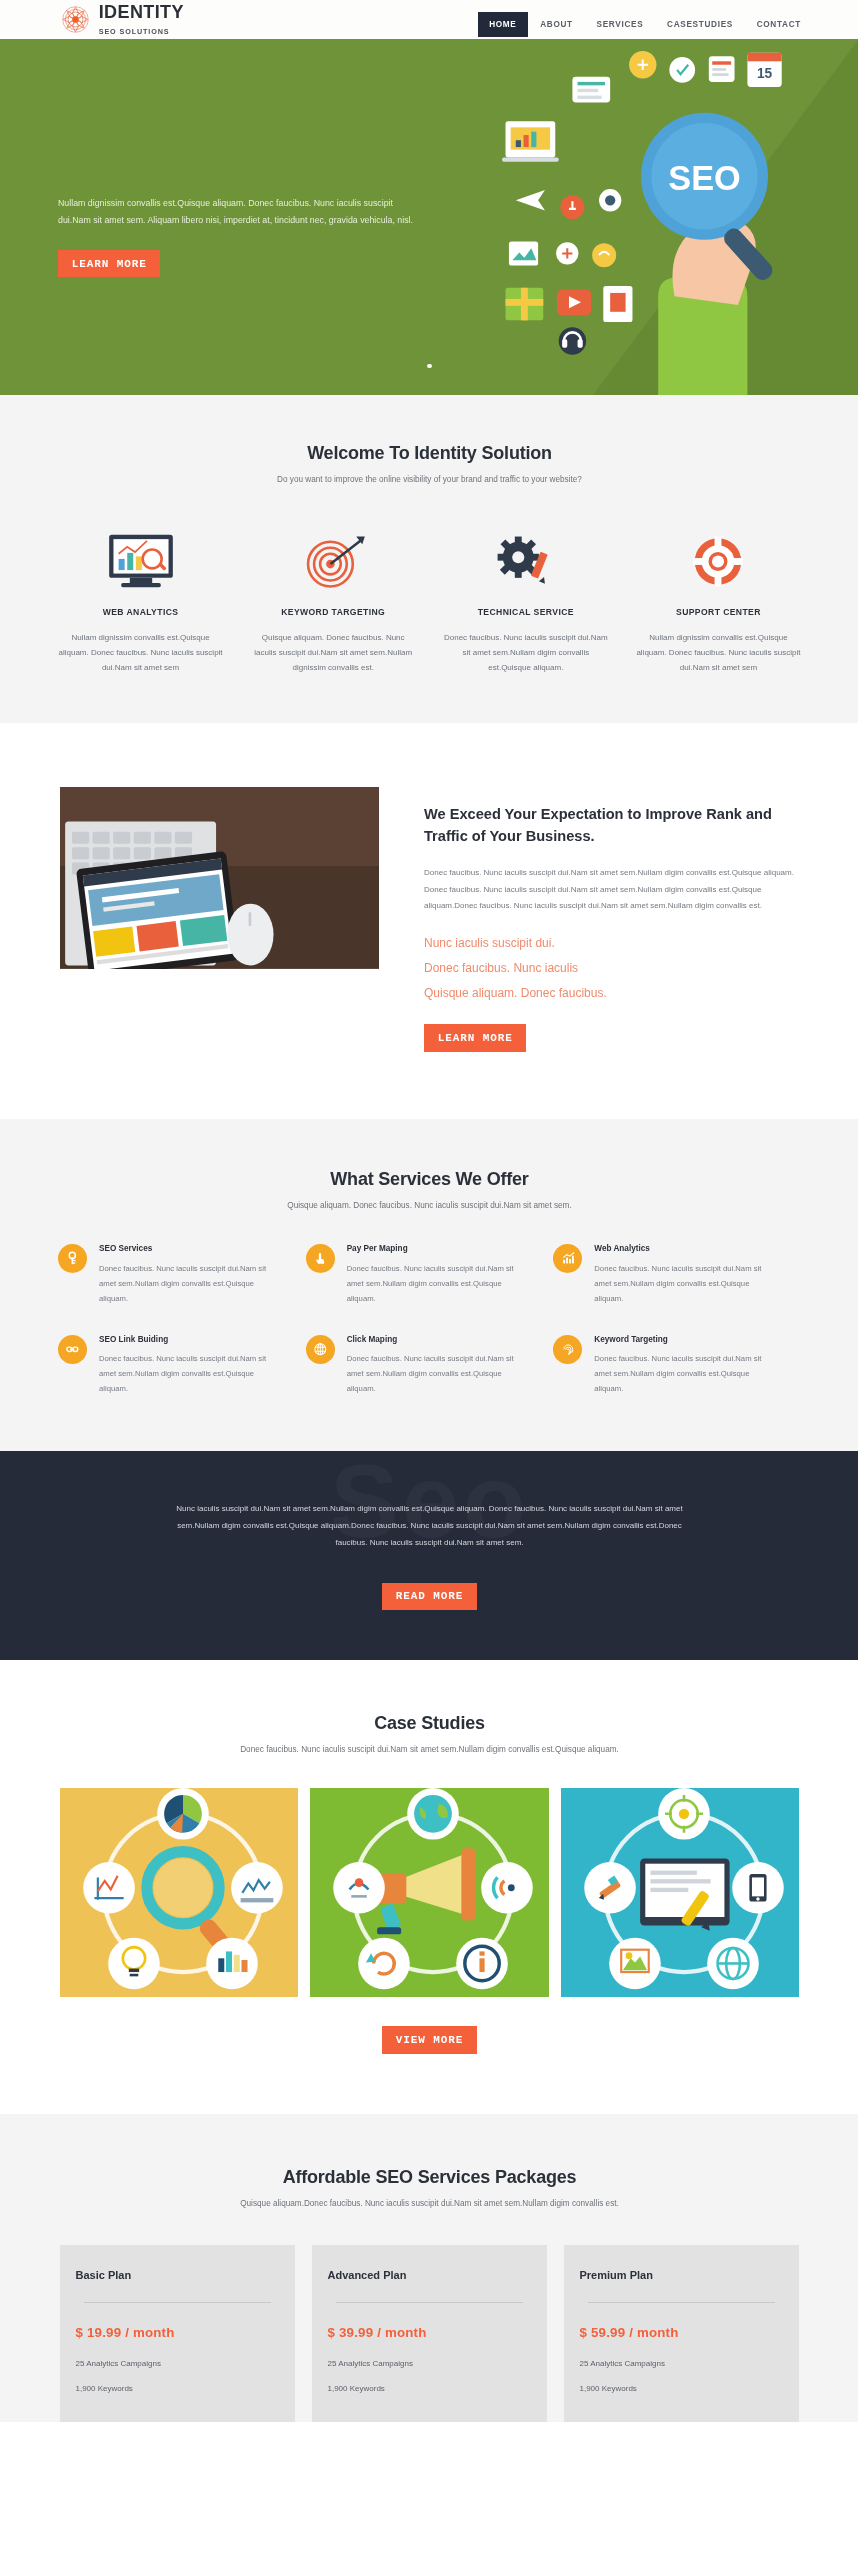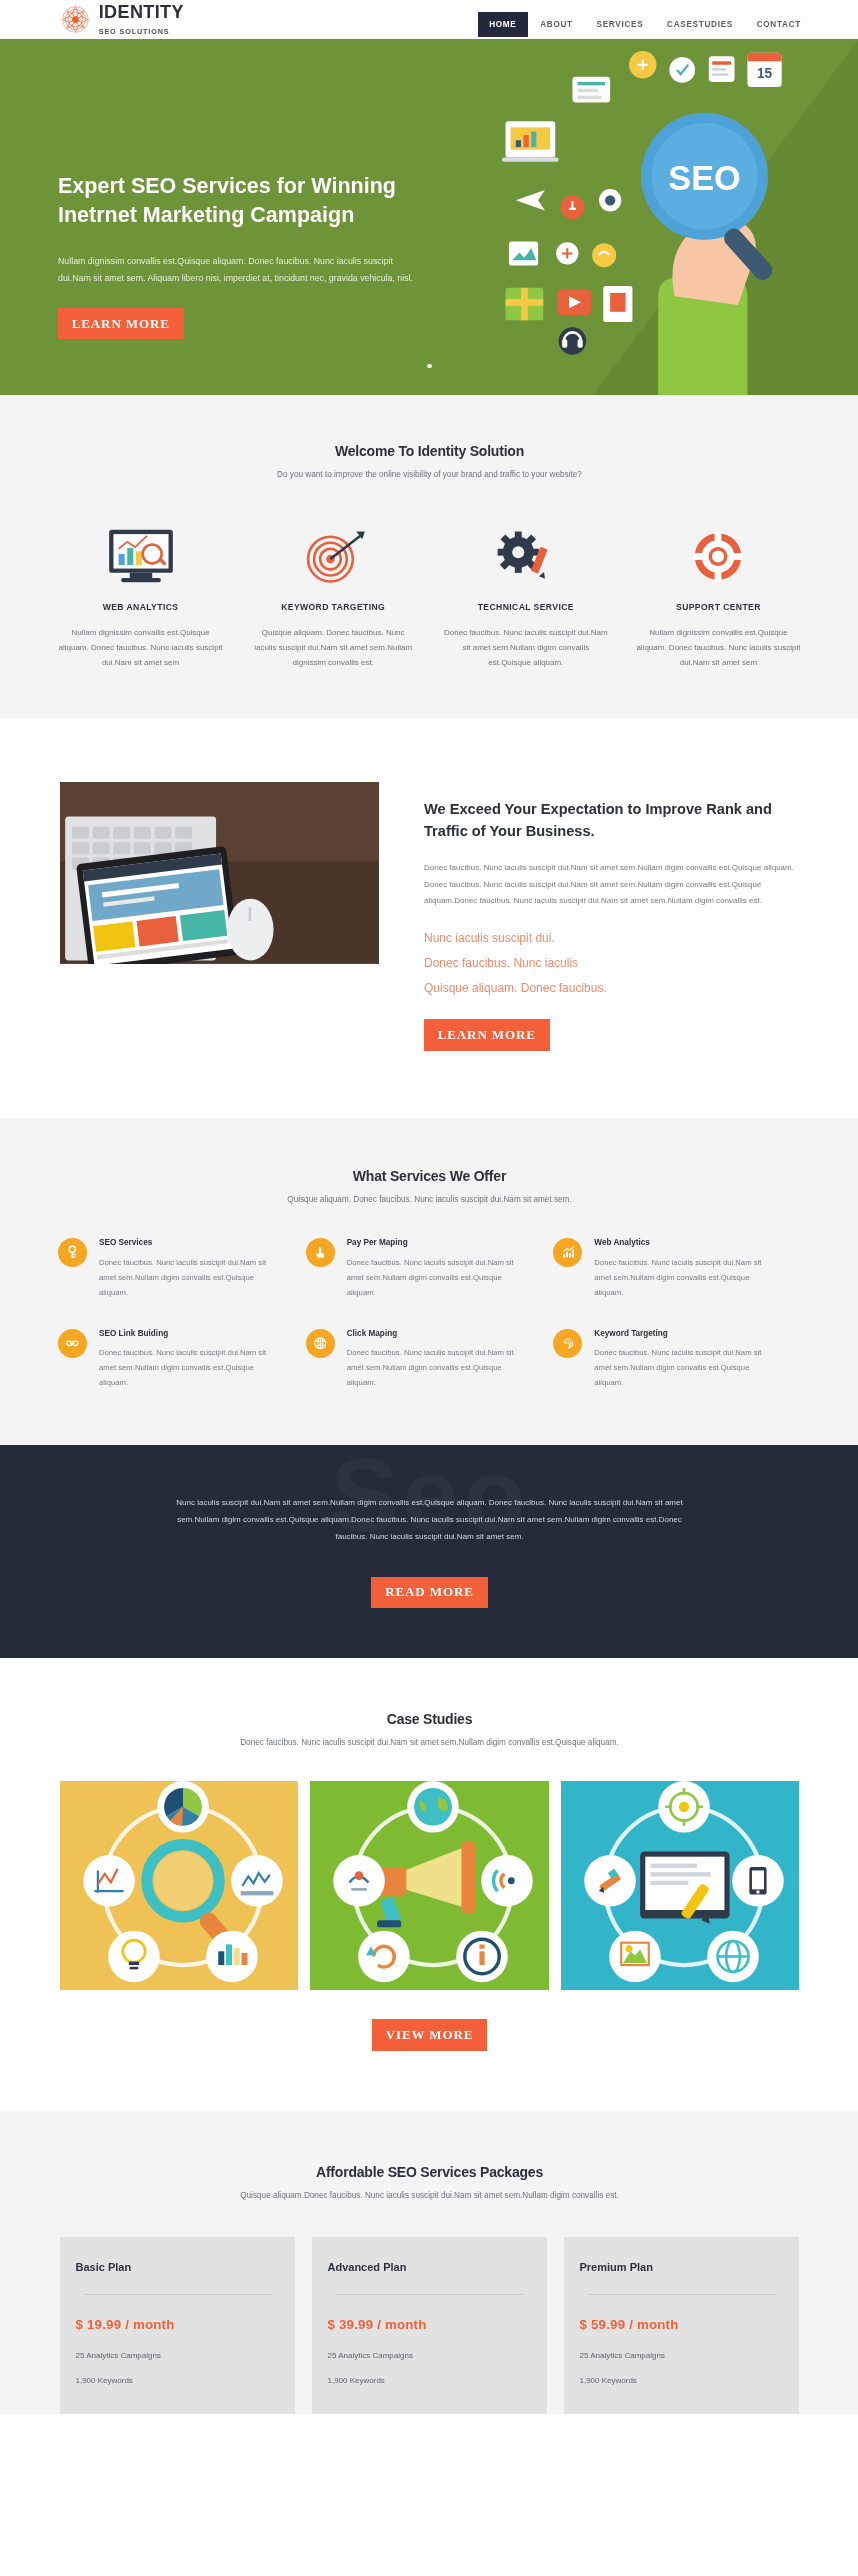--- a/index.html
+++ b/index.html
@@ -27,34 +27,34 @@
   .nav a.active { background:#22293a; color:#ffffff; }
 
   
   .hero { height:356px; background:#6f9339; position:relative; overflow:hidden; }
   .hero-inner { position:relative; width:859px; height:356px; }
   .hero-copy { position:absolute; left:58px; top:133px; width:369px; }
   .hero-title { font-size:21.5px; line-height:1.35; font-weight:bold; color:#ffffff; }
   .hero-sub { margin-top:23px; font-size:8.8px; line-height:1.95; color:#e7efdb; }
   .btn {
     display:inline-block; background:#f4603a; color:#fff; border:none; cursor:pointer;
-    font-size:13px; font-weight:bold; letter-spacing:0.9px; padding:7.7px 13.7px;
-    font-family:Liberation Serif, serif;
+    font-size:11px; font-weight:bold; letter-spacing:0.9px; padding:7.7px 13.7px;
+    font-family:Liberation Mono, monospace;
   }
   .hero-btn { margin-top:20.6px; }
   .hero-art { position:absolute; right:0; top:0; width:369px; height:404px; }
   .hero-dots { position:absolute; bottom:24px; left:0; width:859px; text-align:center; }
   .hero-dots span { display:inline-block; width:4.3px; height:4.3px; border-radius:50%; background:#fff; opacity:.95; }
 
   
   .sec { padding:48px 0; }
   .sec-light { background:#f4f4f4; }
   .sec-white { background:#ffffff; }
   .sec-head { text-align:center; margin-bottom:36px; }
-  .sec-title { font-size:14px; font-weight:bold; color:#2b303a; letter-spacing:-0.2px; }
+  .sec-title { font-size:18px; font-weight:bold; color:#2b303a; letter-spacing:-0.2px; }
   .sec-desc { margin-top:9.4px; font-size:8.2px; color:#6d727b; line-height:1.7; }
 
   .cols4 { display:flex; padding:0 52px; gap:15.5px; }
   .col4 { flex:1; text-align:center; }
   .col4-icon { height:67px; display:flex; align-items:flex-end; justify-content:center; }
   .col4-title { margin-top:17px; font-size:8.6px; font-weight:bold; letter-spacing:0.4px; color:#2b303a; }
   .col4-text { margin-top:13.7px; font-size:8px; line-height:1.85; color:#6f747d; padding:0 5.2px; }
 
   
   .exceed { display:flex; padding:0 60px; gap:45px; align-items:flex-start; }
@@ -198,21 +198,20 @@
           <path d="M196 415 L196 300 q0 -22 22 -22 l60 0 q22 0 22 22 l0 115 z" fill="#8fc742"></path>
           <path d="M215 300 q-10 -52 22 -78 q34 -26 62 -4 q16 14 8 40 l-18 52 z" fill="#f6c6a5"></path>
 
           <circle cx="250" cy="160" r="74" fill="#4ea2d8"></circle>
           <circle cx="250" cy="160" r="62" fill="#5aafe0"></circle>
           <text x="250" y="176" font-size="40" font-weight="bold" fill="#ffffff" text-anchor="middle" font-family="Liberation Sans, sans-serif">SEO</text>
           <rect x="290" y="215" width="22" height="72" rx="10" transform="rotate(-42 301 251)" fill="#3c5a72"></rect>
         </svg>
       </div>
       <div class="hero-copy">
-        <div class="hero-title">Expert SEO Services for Winning Inetrnet Marketing Campaign</div>
         <div class="hero-sub">Nullam dignissim convallis est.Quisque aliquam. Donec faucibus. Nunc iaculis suscipit dui.Nam sit amet sem. Aliquam libero nisi, imperdiet at, tincidunt nec, gravida vehicula, nisl.</div>
         <button class="btn hero-btn">LEARN MORE</button>
       </div>
       <div class="hero-dots"><span></span></div>
     </div>
   </div>
 
   <div class="sec sec-light">
     <div class="sec-head">
       <div class="sec-title">Welcome To Identity Solution</div>

